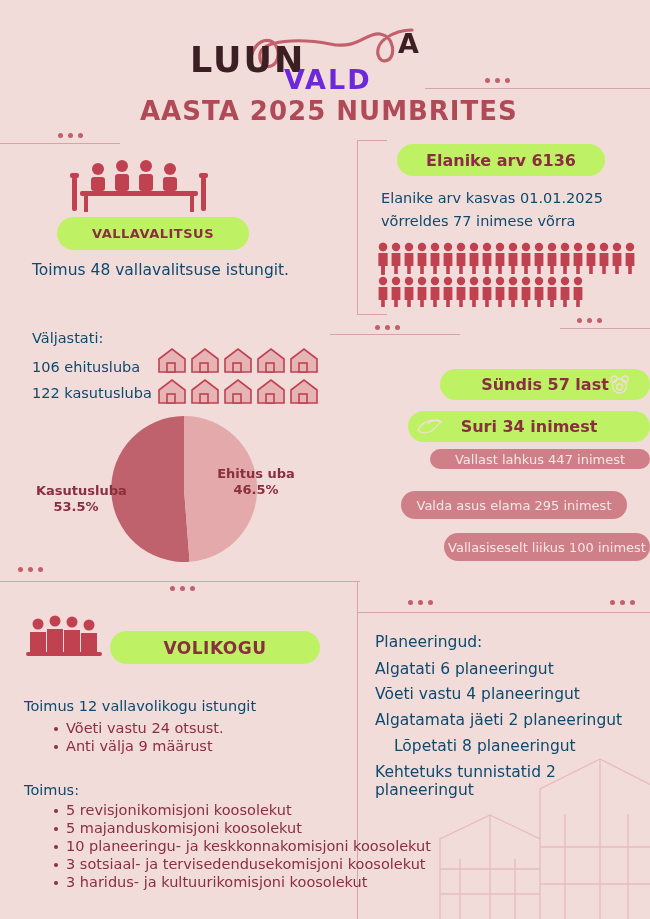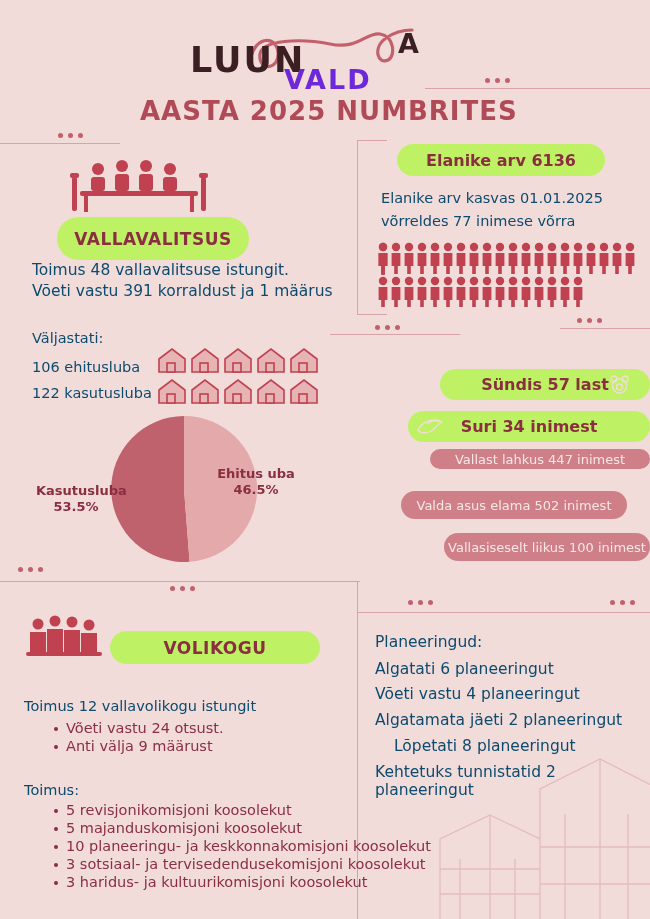--- a/index.html
+++ b/index.html
@@ -114,24 +114,23 @@
       <rect x="10" y="36" width="118" height="5" rx="2"></rect>
       <rect x="14" y="41" width="4" height="16"></rect>
         <rect x="120" y="41" width="4" height="16"></rect>
       <rect x="2" y="22" width="5" height="34" rx="2"></rect>
         <rect x="0" y="18" width="9" height="5" rx="2"></rect>
       <rect x="131" y="22" width="5" height="34" rx="2"></rect>
         <rect x="129" y="18" width="9" height="5" rx="2"></rect>
     </g>
   </svg>
 
-  <div class="pill" style="left:57px;top:217px;width:192px;height:43px;font-size:17px;letter-spacing:.5px;">VALLAVALITSUS</div>
+  <div class="pill" style="left:57px;top:217px;width:192px;height:33px;font-size:13px;letter-spacing:.5px;">VALLAVALITSUS</div>
 
   <div class="txt t16" style="left:32px;top:261px;">Toimus 48 vallavalitsuse istungit.</div>
-  <div class="txt t16" style="left:32px;top:282px;">Võeti vastu 391 korraldust ja 1 määrus</div>
 
   <div class="txt t15" style="left:32px;top:330px;">Väljastati:</div>
   <div class="txt t15" style="left:32px;top:359px;">106 ehitusluba</div>
   <div class="txt t15" style="left:32px;top:385px;">122 kasutusluba</div>
 
   <svg style="position:absolute;left:155px;top:345px;" width="175" height="62" viewBox="0 0 175 62">
     <g fill="#e7b4b5" stroke="#c0414f" stroke-width="1.6">
       <g>
           <path d="M4 14 L17 4 L30 14 L30 27 L4 27 Z"></path>
           <rect x="12" y="18" width="8" height="9"></rect>
@@ -378,21 +377,21 @@
 
   <div class="pill" style="left:408px;top:411px;width:242px;height:31px;font-size:16px;">Suri 34 inimest</div>
   <svg style="position:absolute;left:415px;top:414px;" width="30" height="24" viewBox="0 0 30 24">
     <g fill="none" stroke="#f3dcdb" stroke-width="1.3">
       <path d="M3 16 C8 6, 20 4, 27 8 C22 10, 20 16, 14 18 C9 19.6, 5 19, 3 16 Z"></path>
       <path d="M12 10 C16 6, 22 6, 25 8"></path>
     </g>
   </svg>
 
   <div class="pill small" style="left:430px;top:449px;width:220px;height:20px;">Vallast lahkus 447 inimest</div>
-  <div class="pill small" style="left:401px;top:491px;width:226px;height:28px;">Valda asus elama 502 inimest</div>
+  <div class="pill small" style="left:401px;top:491px;width:226px;height:28px;">Valda asus elama 295 inimest</div>
   <div class="pill small" style="left:444px;top:533px;width:206px;height:28px;">Vallasiseselt liikus 100 inimest</div>
 
   <div class="dots" style="left:18px;top:567px;">
       <i></i>
       <i></i>
       <i></i>
     </div>
   <div class="line" style="left:0px;top:581px;width:360px;height:1px;"></div>
   <div class="line" style="left:357px;top:581px;width:1px;height:338px;"></div>
   <div class="dots" style="left:170px;top:586px;">

